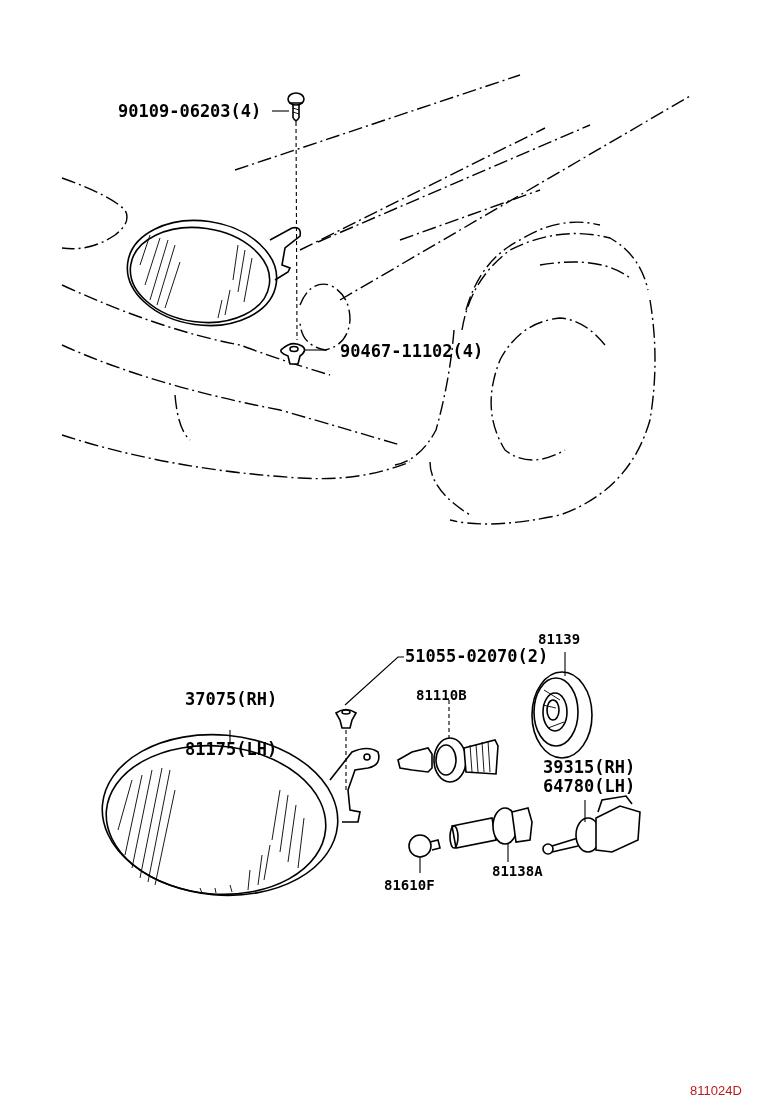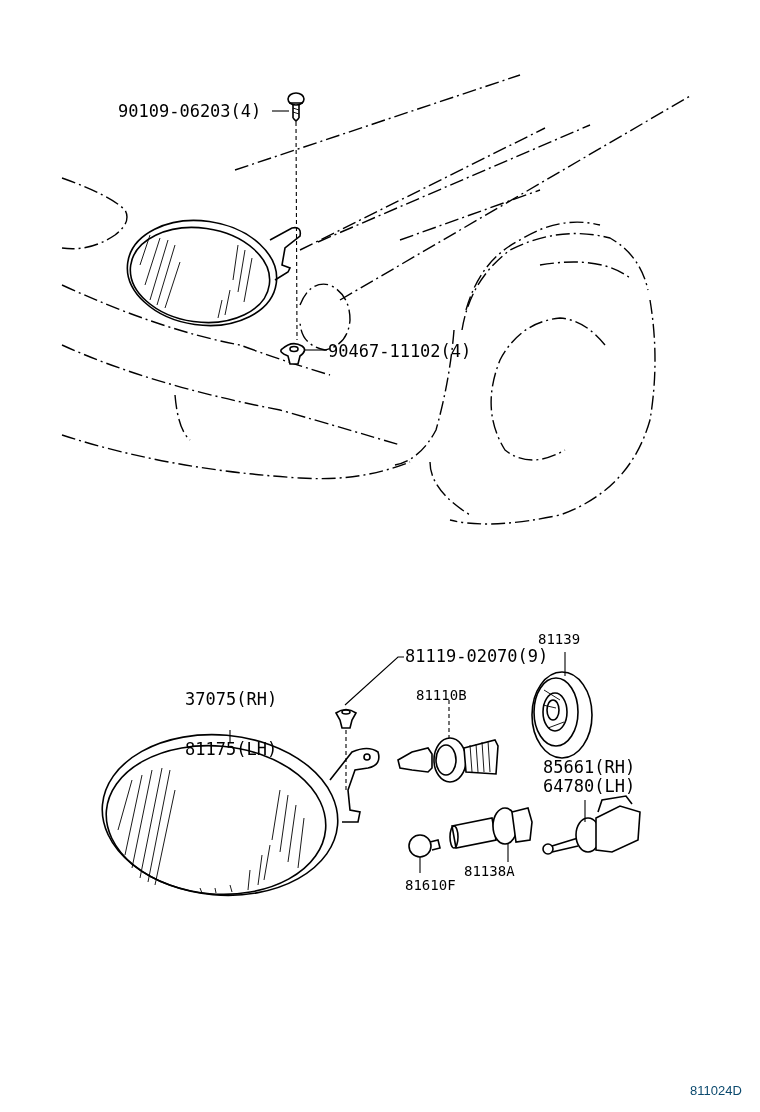--- a/index.html
+++ b/index.html
@@ -1,20 +1,20 @@
 <!DOCTYPE html>
 <html><head>
 <meta charset="utf-8">
 <style>
   html, body { margin:0; padding:0; background:#ffffff; }
   body { width:760px; height:1112px; position:relative; overflow:hidden; font-family:"DejaVu Sans Mono", monospace; }
   #diagram { position:absolute; left:0; top:0; width:760px; height:1112px; }
-  .lbl { position:absolute; font-family:"DejaVu Sans Mono","Liberation Mono", monospace; font-weight:normal; font-size:17px; color:#000; white-space:nowrap; letter-spacing:0px; line-height:18px; }
+  .lbl { position:absolute; font-family:"DejaVu Sans Mono","Liberation Mono", monospace; font-weight:bold; font-size:17px; color:#000; white-space:nowrap; letter-spacing:0px; line-height:18px; }
   .lbl.big { font-size:14px; }
-  .ref { position:absolute; font-family:"Liberation Sans", sans-serif; font-size:13px; color:#0c4a6e; }
+  .ref { position:absolute; font-family:"Liberation Sans", sans-serif; font-size:13px; color:#b91c1c; }
   svg .s { fill:none; stroke:#000; stroke-width:1.6; }
   svg .d { fill:none; stroke:#000; stroke-width:1.4; stroke-dasharray:14 4 2 4; }
   svg .dl { fill:none; stroke:#000; stroke-width:1.1; stroke-dasharray:4 3; }
   svg .h { fill:none; stroke:#000; stroke-width:0.9; }
   svg .ld { fill:none; stroke:#000; stroke-width:1.1; }
   svg .w { fill:#fff; stroke:#000; stroke-width:1.6; }
 </style>
 </head>
 <body>
 
@@ -153,29 +153,29 @@
     <circle class="w" cx="548" cy="849" r="5"></circle>
     <ellipse class="w" cx="588" cy="835" rx="12" ry="17"></ellipse>
     <path class="w" d="M596 818 L620 806 L640 812 L638 840 L612 852 L596 850 Z"></path>
     <path class="s" d="M598 812 L602 800 L626 796 L632 804"></path>
   </g>
   <path class="ld" d="M585 800 L585 822"></path>
 </svg>
 
 
 <div class="lbl" style="left:118px; top:102px;">90109-06203(4)</div>
-<div class="lbl" style="left:328px; top:342px;">90467-11102(4)</div>
+<div class="lbl" style="left:340px; top:342px;">90467-11102(4)</div>
 
-<div class="lbl" style="left:405px; top:647px;">81119-02070(9)</div>
+<div class="lbl" style="left:405px; top:647px;">51055-02070(2)</div>
 <div class="lbl big" style="left:538px; top:630px;">81139</div>
 <div class="lbl big" style="left:416px; top:680px;margin-top:6px;">81110B</div>
 
 <div class="lbl" style="left:185px; top:690px;">37075(RH)</div>
 <div class="lbl" style="left:185px; top:740px;">81175(LH)</div>
 
-<div class="lbl" style="left:543px; top:758px;">85661(RH)</div>
+<div class="lbl" style="left:543px; top:758px;">39315(RH)</div>
 <div class="lbl" style="left:543px; top:777px;">64780(LH)</div>
 
-<div class="lbl big" style="left:405px; top:876px;">81610F</div>
-<div class="lbl big" style="left:464px; top:862px;">81138A</div>
+<div class="lbl big" style="left:384px; top:876px;">81610F</div>
+<div class="lbl big" style="left:492px; top:862px;">81138A</div>
 
 <div class="ref" style="left:690px; top:1083px;">811024D</div>
 </div>
 
 </body></html>

